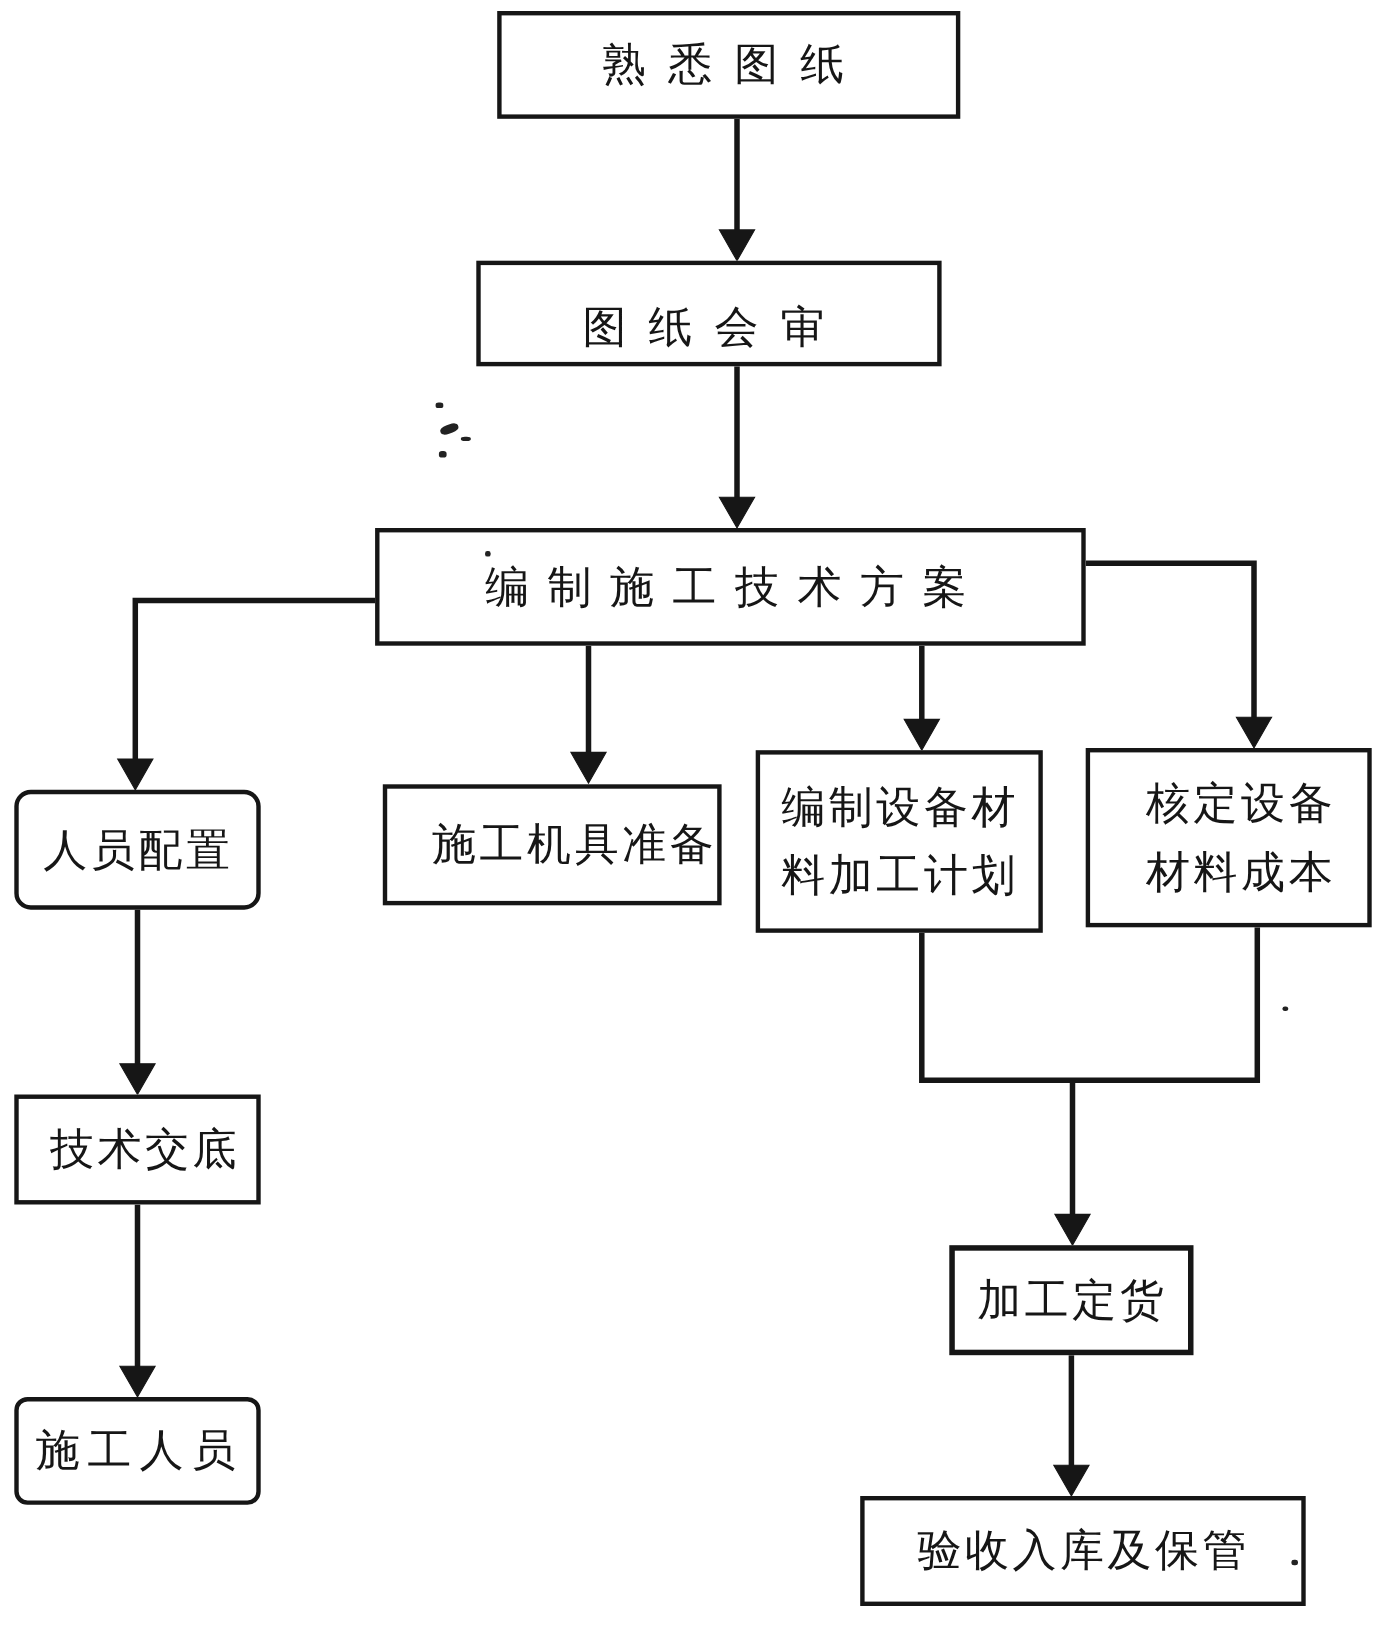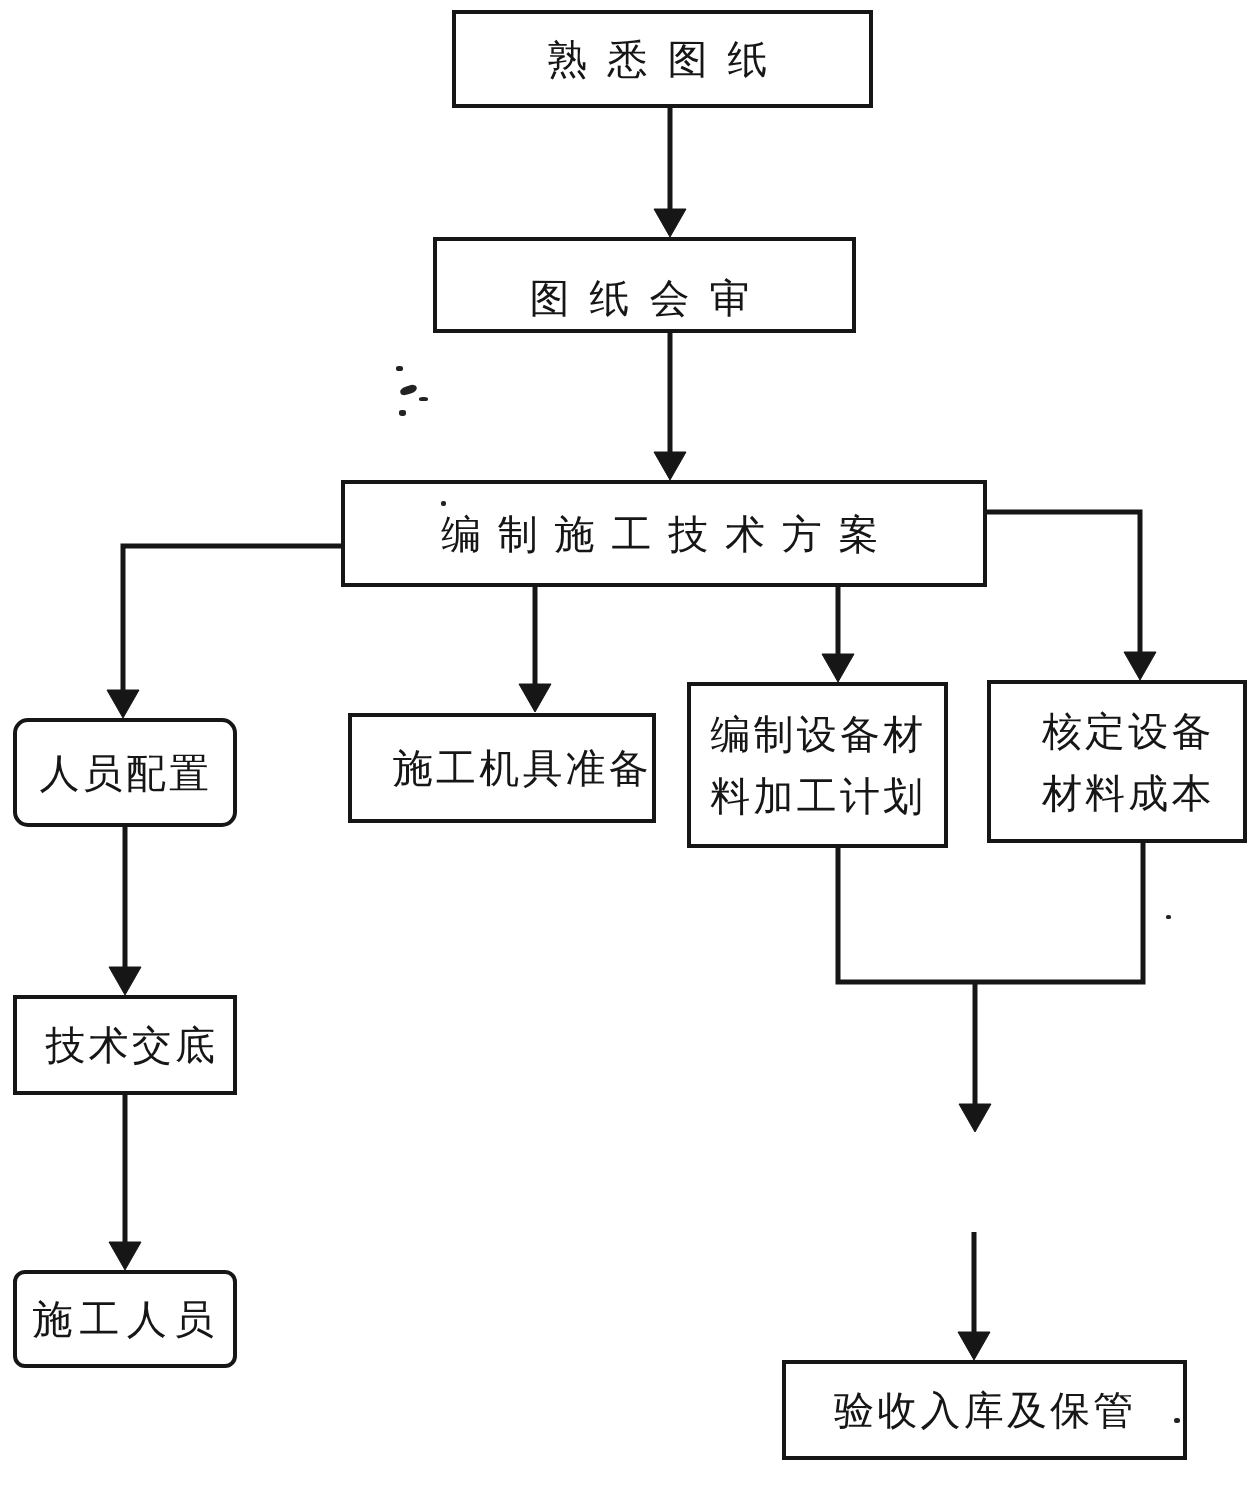--- a/index.html
+++ b/index.html
@@ -113,20 +113,23 @@
   </div>
 
   <div class="node" style="left:13px; top:995px; width:224px; height:100px;padding-left:12px;">
     <span class="lbl ls-small">技术交底</span>
   </div>
 
   <div class="node" style="left:13px; top:1270px; width:224px; height:98px;border-radius:12px;">
     <span class="lbl ls-sg">施工人员</span>
   </div>
 
+  <div class="node" style="left:863px; top:1132px; width:222px; height:100px; border-width:5px;">
+    <span class="lbl ls-small">加工定货</span>
+  </div>
 
   <div class="node" style="left:782px; top:1360px; width:405px; height:100px;align-items:center;">
     <span class="lbl ls-small">验收入库及保管</span>
   </div>
 
   <div class="speck" style="left:396px; top:366px; width:7px; height:5px;"></div>
   <div class="speck" style="left:400px; top:386px; width:17px; height:8px; transform:rotate(-20deg);"></div>
   <div class="speck" style="left:419px; top:397px; width:9px; height:4px;"></div>
   <div class="speck" style="left:399px; top:410px; width:7px; height:6px;"></div>
   <div class="speck" style="left:441px; top:501px; width:5px; height:5px;"></div>

